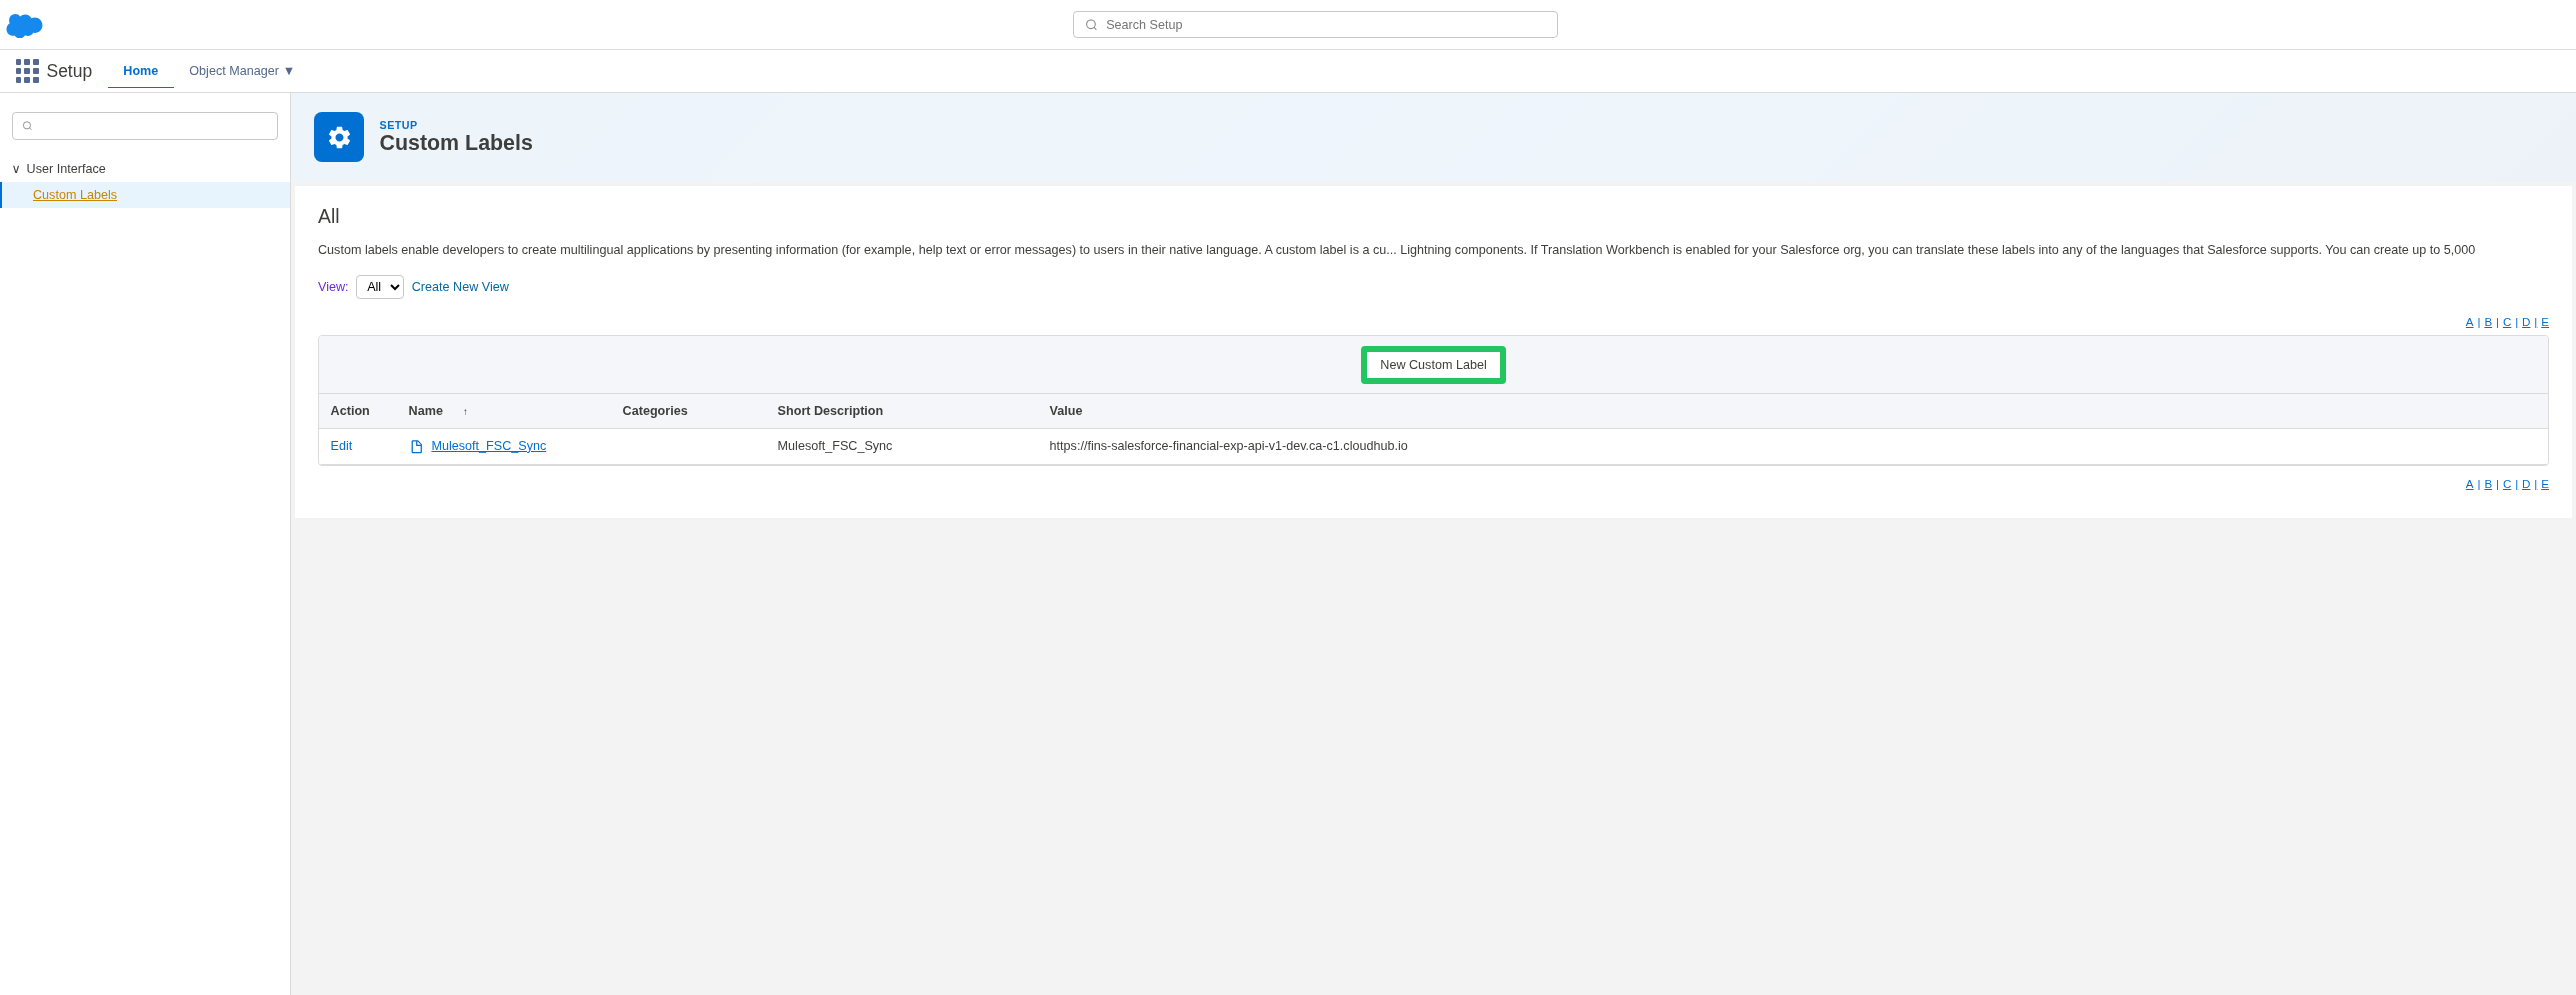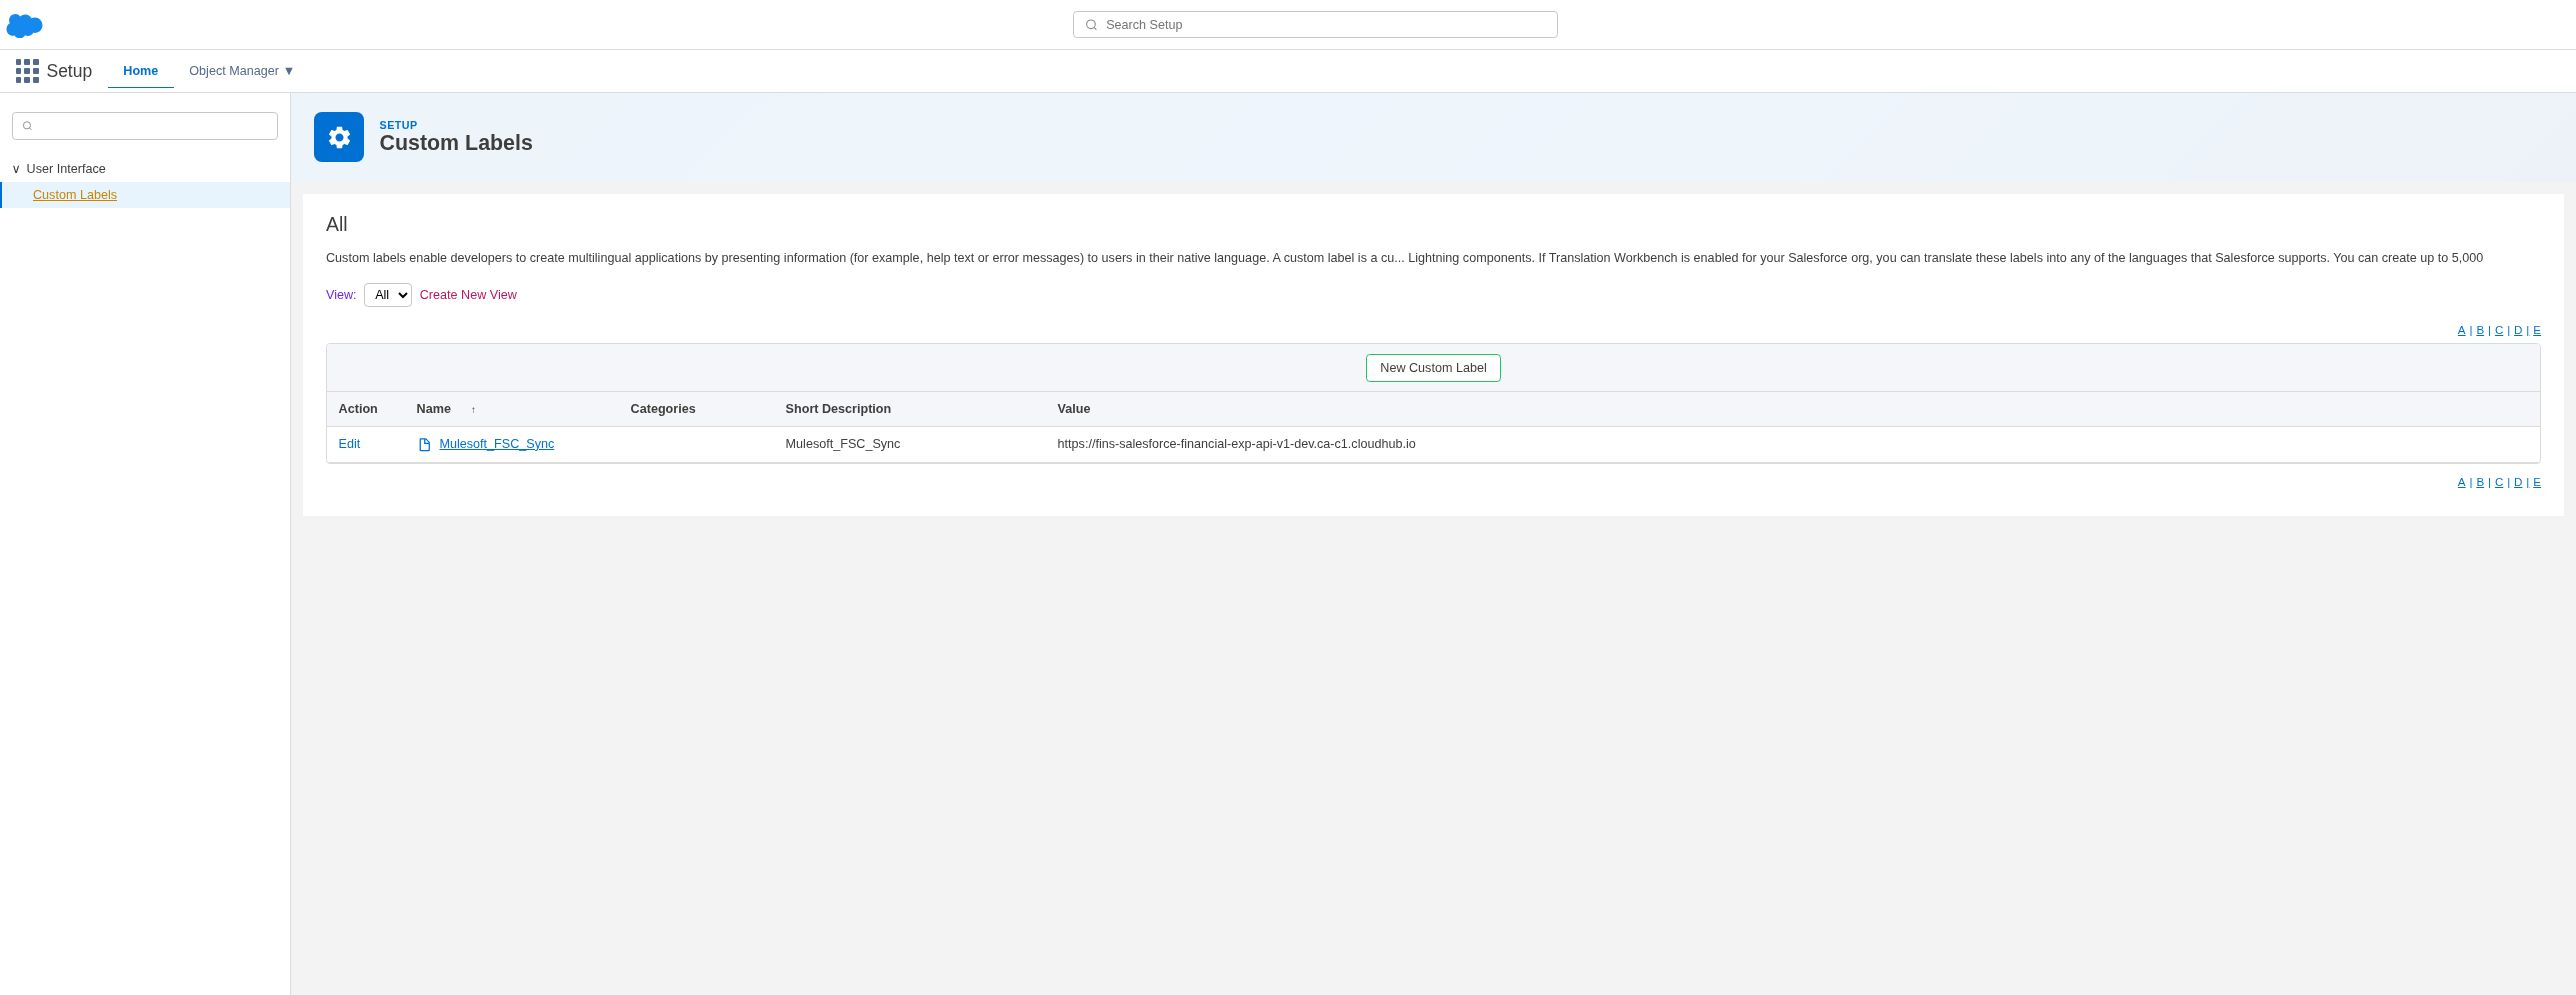--- a/index.html
+++ b/index.html
@@ -198,21 +198,21 @@
     }
     .page-header-text h1 {
       font-size: 21.4px;
       font-weight: 700;
       color: #3e3e3c;
     }
 
     
     .page-body {
       background: #fff;
-      margin: 12px;
+      margin: 4px;
       padding: 19.4px 23px;
     }
     .section-title {
       font-size: 19.4px;
       font-weight: 400;
       color: #3e3e3c;
       margin-bottom: 11.6px;
     }
     .section-description {
       font-size: 12.6px;
@@ -234,21 +234,21 @@
     }
     .view-select {
       border: 1px solid #c9c7c5;
       border-radius: 3.9px;
       padding: 2.9px 5.8px;
       font-size: 12.6px;
       background: #fff;
       cursor: pointer;
     }
     .create-new-view {
-      color: #be185d;
+      color: #0369a1;
       font-size: 12.6px;
       text-decoration: none;
       cursor: pointer;
     }
 
     
     .alpha-nav {
       display: flex;
       justify-content: flex-end;
       gap: 3.9px;
@@ -269,21 +269,21 @@
     }
     .table-toolbar {
       background: #f4f6f9;
       display: flex;
       justify-content: center;
       padding: 9.7px;
       border-bottom: 1px solid #dddbda;
     }
     .new-label-btn {
       background: #fff;
-      border: 1px solid #22c55e;
+      border: 6px solid #22c55e;
       border-radius: 3.9px;
       padding: 5.8px 13.6px;
       font-size: 12.6px;
       color: #3e3e3c;
       cursor: pointer;
     }
     table {
       width: 100%;
       border-collapse: collapse;
       font-size: 12.6px;

